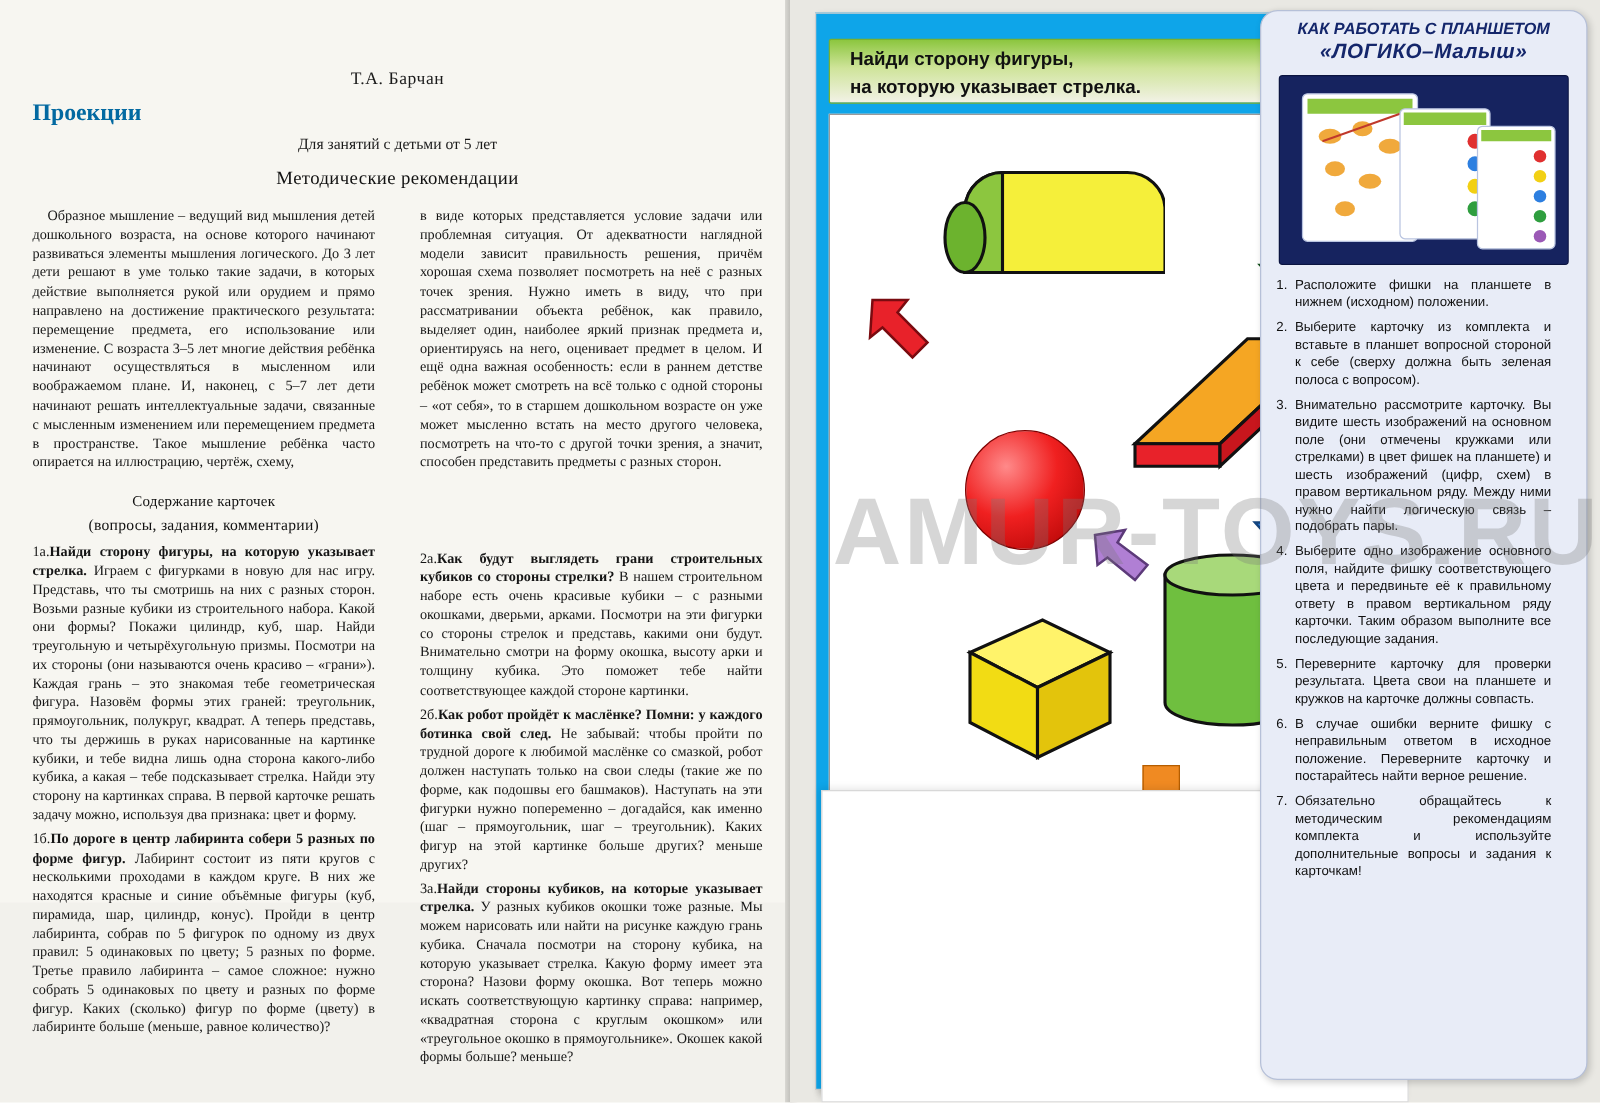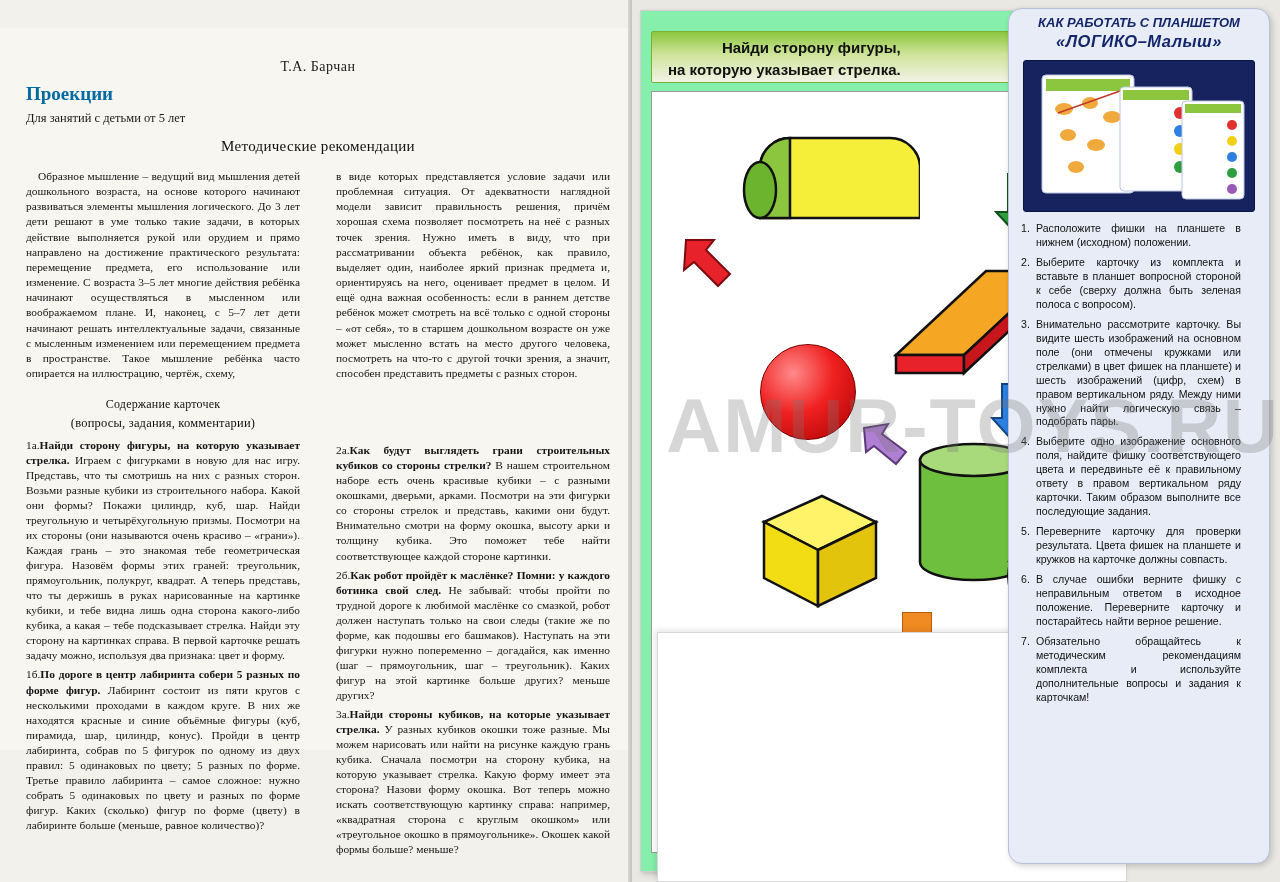--- a/index.html
+++ b/index.html
@@ -15,39 +15,38 @@
     width: 1280px; height: 882px;
     background: #f2f1ec;
   }
 
   
   .left-page {
     position: absolute;
     left: 0; top: 0;
     width: 632px; height: 722px;
     background: #f7f6f1;
-    padding: 11px 22px 10px 26px;
-    margin-top: 28px;
+    padding: 36px 22px 10px 26px;
   }
   .author {
     text-align: center;
     font-size: 14px;
     letter-spacing: 0.5px;
     margin-top: 20px;
     color: #1a1a1a;
   }
   .doc-title {
     text-align: left;
     font-size: 19px;
     font-weight: bold;
     margin-top: 8px;
     color: #0369a1;
   }
   .doc-sub {
-    text-align: left;
+    text-align: center;
     font-size: 12.5px;
     margin-top: 6px;
     color: #1a1a1a;
   }
   .doc-section {
     text-align: center;
     font-size: 15px;
     margin-top: 12px;
     color: #111;
     letter-spacing: 0.3px;
@@ -91,26 +90,25 @@
 
   
   .right-page {
     position: absolute;
     left: 632px; top: 0;
     width: 648px; height: 882px;
     background: #e9e8e3;
   }
   .card {
     position: absolute;
-    left: 8px; top: 10px;
+    left: 20px; top: 10px;
     width: 448px; height: 862px;
-    background: #86efac;
+    background: #0ea5e9;
     border: 1px solid #cfcfcf;
     box-shadow: 2px 2px 5px rgba(0,0,0,0.18);
-    text-align: right;
   }
   .card-header {
     position: absolute;
     left: 10px; top: 20px;
     width: 420px; height: 52px;
     background: linear-gradient(to bottom, #8cc63f 0%, #cfe49a 45%, #f2f2e6 100%);
     border: 1px solid #7ab02f;
     border-radius: 2px;
   }
   .card-header-text {
@@ -436,21 +434,21 @@
           <circle cx="208" cy="128" r="5" fill="#9b59b6"></circle>
         </g>
       </svg>
     </div>
 
     <ol class="panel-steps">
       <li>Расположите фишки на планшете в нижнем (исходном) положении.</li>
       <li>Выберите карточку из комплекта и вставьте в планшет вопросной стороной к себе (сверху должна быть зеленая полоса с вопросом).</li>
       <li>Внимательно рассмотрите карточку. Вы видите шесть изображений на основном поле (они отмечены кружками или стрелками) в цвет фишек на планшете) и шесть изображений (цифр, схем) в правом вертикальном ряду. Между ними нужно найти логическую связь – подобрать пары.</li>
       <li>Выберите одно изображение основного поля, найдите фишку соответствующего цвета и передвиньте её к правильному ответу в правом вертикальном ряду карточки. Таким образом выполните все последующие задания.</li>
-      <li>Переверните карточку для проверки результата. Цвета фишек на планшете и кружков на карточке должны совпасть.</li>
+      <li>Переверните карточку для проверки результата. Цвета свои на планшете и кружков на карточке должны совпасть.</li>
       <li>В случае ошибки верните фишку с неправильным ответом в исходное положение. Переверните карточку и постарайтесь найти верное решение.</li>
       <li>Обязательно обращайтесь к методическим рекомендациям комплекта и используйте дополнительные вопросы и задания к карточкам!</li>
     </ol>
   </div>
 
   <div class="watermark">AMUR-TOYS.RU</div>
 
 </div>
 
 </body></html>

